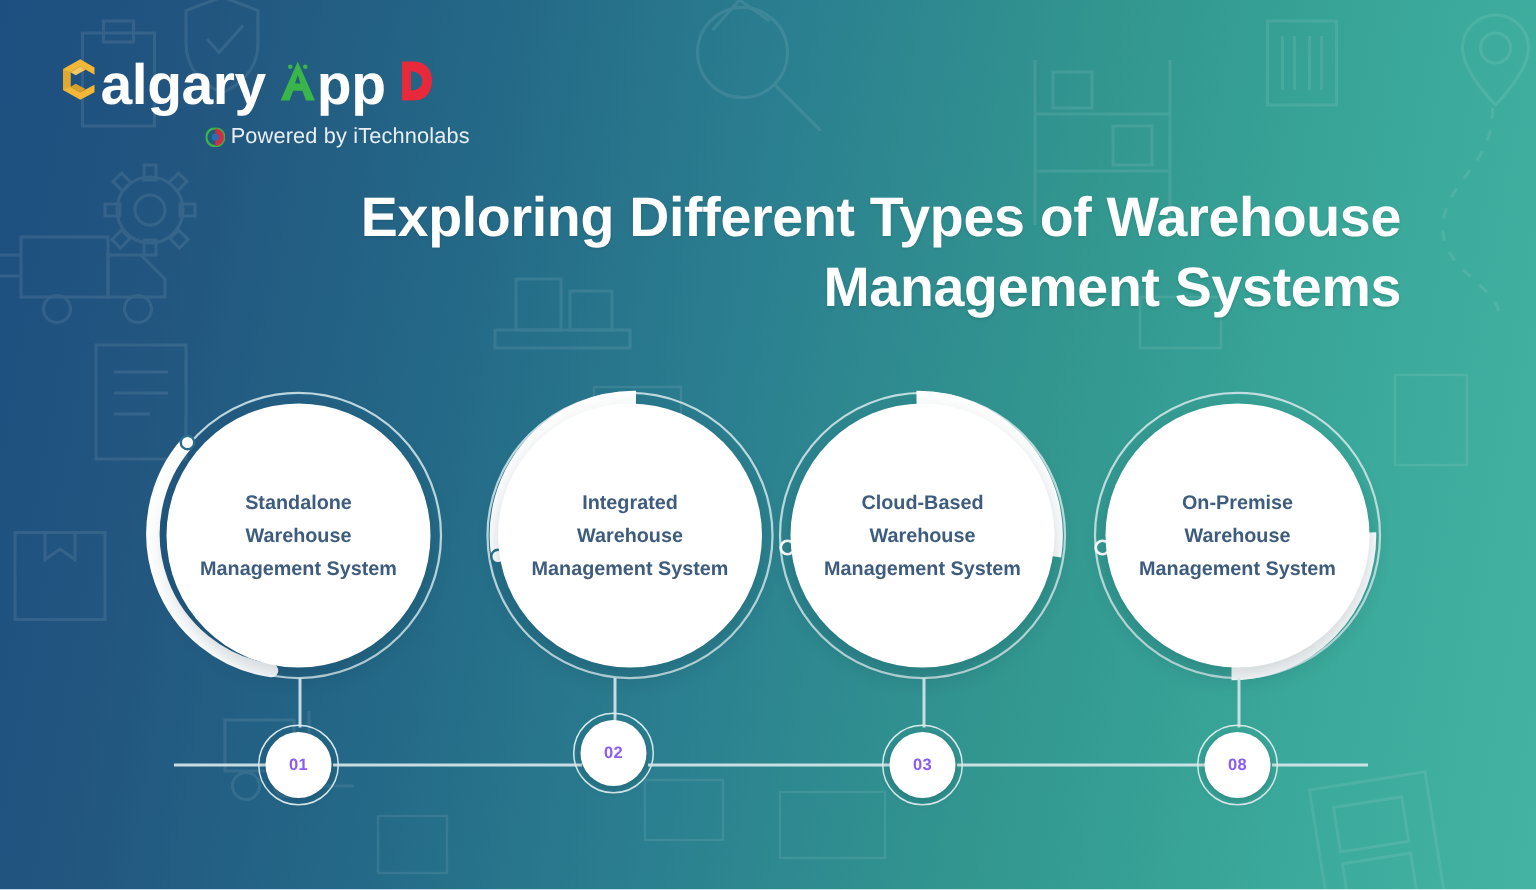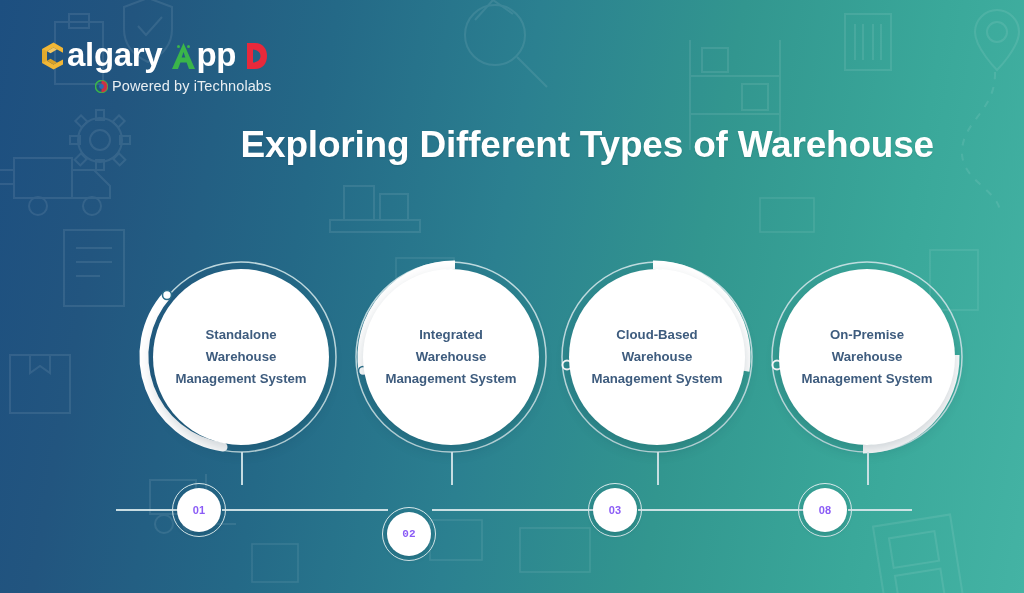--- a/index.html
+++ b/index.html
@@ -32,62 +32,63 @@
     pointer-events:none;
   }
   #bg-watermarks svg { display:block; width:100%; height:100%; }
 
   
   #logo-block {
     position:absolute; left:40px; top:38px;
     width:340px;
   }
   #logo-wordmark {
-    display:flex; align-items:flex-end;
-    font-size:33px; font-weight:bold;
+    display:flex; align-items:flex-start;
+    font-size:38px; font-weight:bold;
     color:#ffffff;
     letter-spacing:-.3px;
     line-height:1;
   }
   .logo-hex {
     position:relative;
     width:26px; height:30px;
     margin-right:1px;
     flex:0 0 auto;
   }
   .logo-hex svg { display:block; }
   .logo-seg { font-weight:bold; }
   .logo-green-a { position:relative; width:25px; height:30px; flex:0 0 auto; margin-right:0px; }
   .logo-red-d   { position:relative; width:24px; height:30px; flex:0 0 auto; margin-left:8px; }
 
   #logo-tagline {
     display:flex; align-items:center;
-    margin-top:7px; margin-left:55px;
+    margin-top:7px; margin-left:30px;
     font-size:14.5px;
     color:#e8eef2;
     letter-spacing:.1px;
+    justify-content:center;
   }
   #tagline-icon { width:13px; height:13px; margin-right:4px; flex:0 0 auto; }
 
   
   #page-title {
     position:absolute;
     left:0; right:0; top:122px;
     text-align:right;
     color:#ffffff;
     font-size:37px;
     font-weight:bold;
     line-height:1.26;
     letter-spacing:-.2px;
     text-shadow:0 1px 2px rgba(0,0,0,.12);
     padding:0 90px;
   }
 
   
-  #steps-layer { position:absolute; inset:0;padding-left:42px; }
+  #steps-layer { position:absolute; inset:0; }
 
   .step { position:absolute; top:0; }
 
   .circle-wrap {
     position:absolute;
     width:176px; height:176px;
   }
   .circle-wrap svg.ring-art {
     position:absolute;
     left:-14px; top:-14px;
@@ -304,20 +305,21 @@
           <path d="M6.5 .5 A6 6 0 0 1 6.5 12.5 Z" fill="#e8293b" opacity=".85"></path>
           <circle cx="6.5" cy="6.5" r="2.4" fill="#2a6db5"></circle>
         </svg>
       </span>
       <span>Powered by iTechnolabs</span>
     </div>
   </div>
 
   <h1 id="page-title">
     <span>Exploring Different Types of Warehouse</span><br>
+    <span>Management Systems</span>
   </h1>
 
   <div id="steps-layer">
 
     <div class="step">
       <div class="circle-wrap" style="left:111px; top:269px;">
         <svg class="ring-art" viewBox="0 0 204 204">
           <circle cx="102" cy="102" r="95" fill="none" stroke="#cfe4e8" stroke-width="1.5" opacity=".9"></circle>
           <path d="M 28 40 A 92 92 0 0 0 84 192" fill="none" stroke="#ffffff" stroke-width="9" stroke-linecap="round"></path>
           <circle cx="28" cy="40" r="4.5" fill="#ffffff" stroke="#2a6f8b" stroke-width="1.6"></circle>
@@ -326,21 +328,21 @@
         <div class="circle-label">
           <span>Standalone</span>
           <span>Warehouse</span>
           <span>Management System</span>
         </div>
       </div>
       <div class="stem" style="left:199px; top:452px; height:33px;"></div>
     </div>
 
     <div class="step">
-      <div class="circle-wrap" style="left:321px; top:269px;">
+      <div class="circle-wrap" style="left:332px; top:269px;">
         <svg class="ring-art" viewBox="0 0 204 204">
           <circle cx="102" cy="102" r="95" fill="none" stroke="#cfe4e8" stroke-width="1.5" opacity=".9"></circle>
           <path d="M 106 10 A 92 92 0 0 0 14 116" fill="none" stroke="#ffffff" stroke-width="9" stroke-linecap="butt"></path>
           <circle cx="14" cy="116" r="4.5" fill="#ffffff" stroke="#2a6f8b" stroke-width="1.6"></circle>
         </svg>
         <div class="circle-disc"></div>
         <div class="circle-label">
           <span>Integrated</span>
           <span>Warehouse</span>
           <span>Management System</span>
@@ -389,21 +391,21 @@
     <div class="timeline-seg" style="left:222px; width:166px;"></div>
     <div class="timeline-seg" style="left:432px; width:162px;"></div>
     <div class="timeline-seg" style="left:638px; width:166px;"></div>
     <div class="timeline-seg" style="left:848px; width:64px;"></div>
 
     <div class="badge" style="left:177px; top:488px;">
       <div class="badge-ring"></div>
       <div class="badge-disc">01</div>
     </div>
 
-    <div class="badge" style="left:387px; top:512px;font-family:Liberation Mono, monospace;">
+    <div class="badge" style="left:387px; top:480px;">
       <div class="badge-ring"></div>
       <div class="badge-disc">02</div>
     </div>
 
     <div class="badge" style="left:593px; top:488px;">
       <div class="badge-ring"></div>
       <div class="badge-disc">03</div>
     </div>
 
     <div class="badge" style="left:803px; top:488px;">

